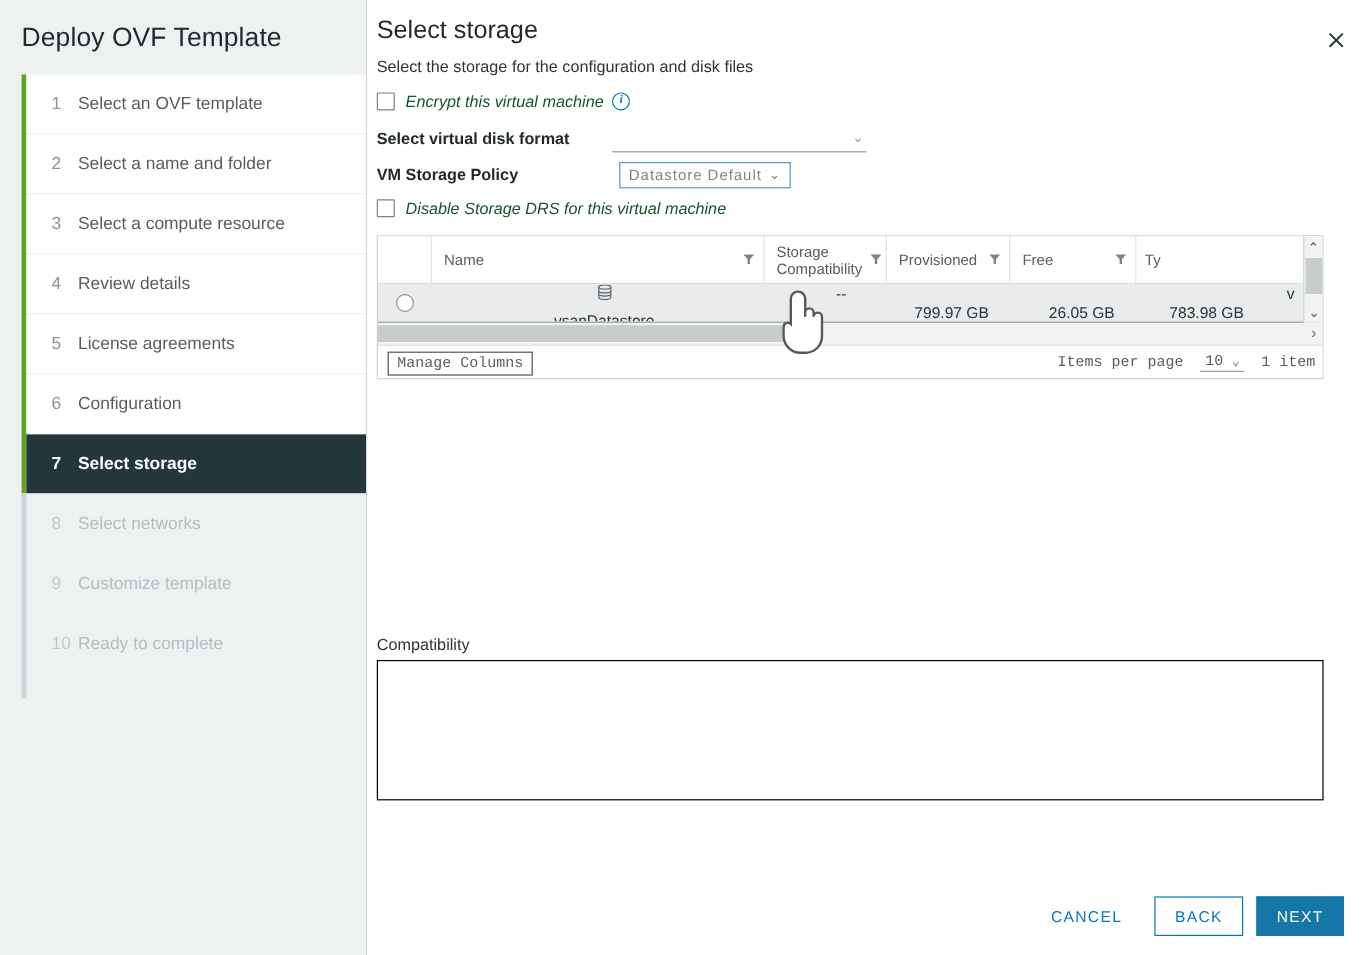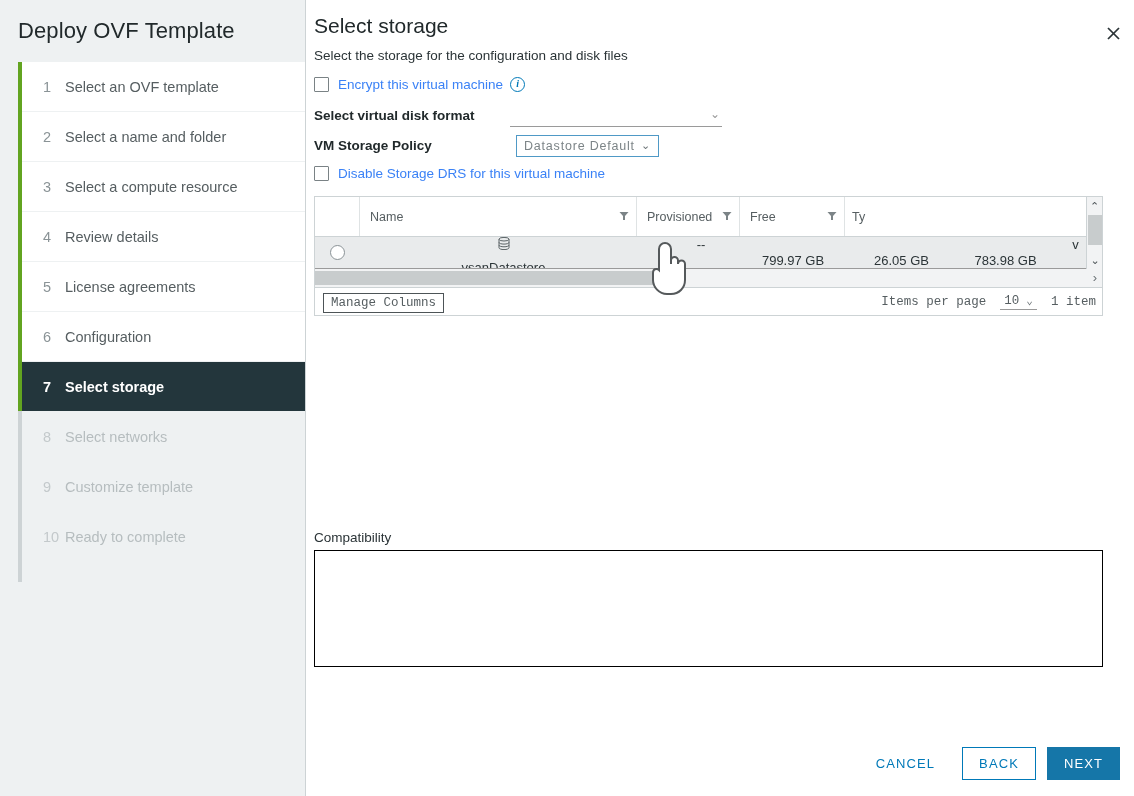--- a/index.html
+++ b/index.html
@@ -125,22 +125,23 @@
     width: 15px; height: 15px;
     border: 1px solid #7a8285;
     background: #fff;
     border-radius: 1px;
     margin-right: 9px;
     flex: 0 0 15px;
     cursor: pointer;
   }
   .chk-label {
     font-size: 13.5px;
-    color: #3b82f6;
+    color: #14532d;
     margin-right: 7px;
+    font-style: italic;
   }
   .info-icon {
     width: 15px; height: 15px;
     border-radius: 50%;
     border: 1.4px solid #0079b8;
     color: #0079b8;
     font-size: 10px;
     font-style: italic;
     font-weight: bold;
     line-height: 12px;
@@ -514,20 +515,26 @@
       <div id="thead">
           <div class="th col-radio">
             <span class="lbl"></span>
           </div>
           <div class="th col-name">
             <span class="lbl">Name</span>
             <span class="funnel"><svg width="10" height="10" viewBox="0 0 10 10">
                 <path d="M0.5,1 L9.5,1 L6,5 L6,9 L4,9 L4,5 Z" fill="#7c8487"></path>
               </svg></span>
           </div>
+          <div class="th col-compat">
+            <span class="lbl">Storage Compatibility</span>
+            <span class="funnel"><svg width="10" height="10" viewBox="0 0 10 10">
+                <path d="M0.5,1 L9.5,1 L6,5 L6,9 L4,9 L4,5 Z" fill="#7c8487"></path>
+              </svg></span>
+          </div>
           <div class="th col-prov">
             <span class="lbl">Provisioned</span>
             <span class="funnel"><svg width="10" height="10" viewBox="0 0 10 10">
                 <path d="M0.5,1 L9.5,1 L6,5 L6,9 L4,9 L4,5 Z" fill="#7c8487"></path>
               </svg></span>
           </div>
           <div class="th col-free">
             <span class="lbl">Free</span>
             <span class="funnel"><svg width="10" height="10" viewBox="0 0 10 10">
                 <path d="M0.5,1 L9.5,1 L6,5 L6,9 L4,9 L4,5 Z" fill="#7c8487"></path>

